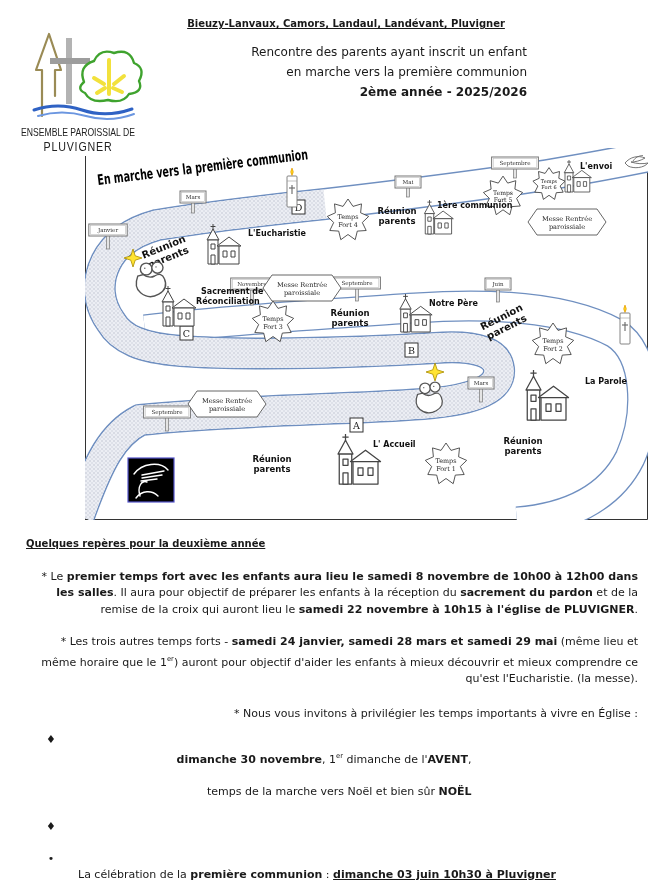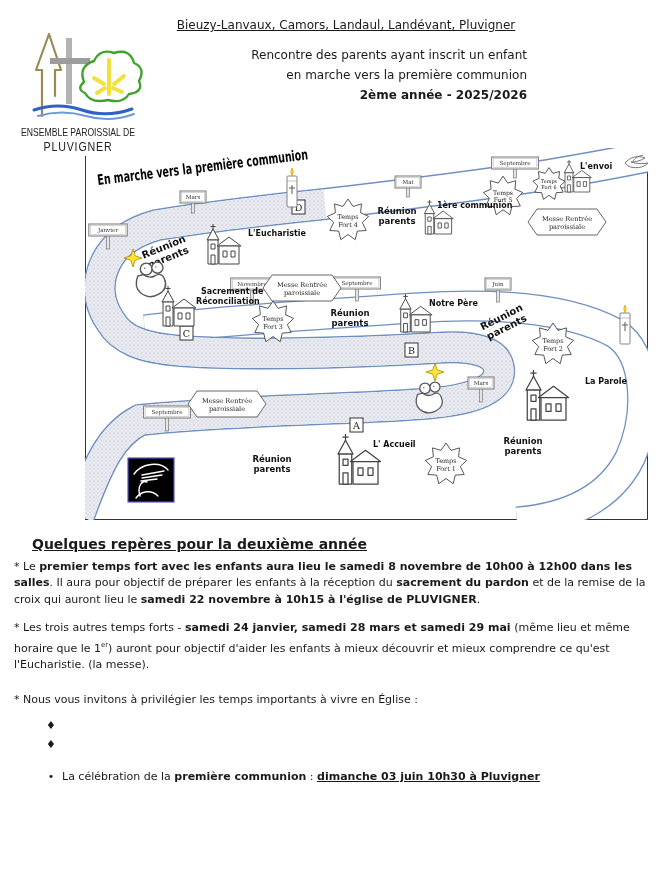--- a/index.html
+++ b/index.html
@@ -3,29 +3,29 @@
 <meta charset="utf-8">
 <style>
   html,body{margin:0;padding:0;background:#888;}
   .page{position:relative;width:667px;height:884px;background:#fff;overflow:hidden;
         font-family:"DejaVu Sans",sans-serif;color:#1a1a1a;margin:0 auto;}
   
   .logo{position:absolute;left:8px;top:26px;width:140px;text-align:center;}
   .logo-text{font-size:10.5px;color:#222;letter-spacing:0px;transform:scaleX(.82);transform-origin:center;line-height:1.25;font-family:"Liberation Sans",sans-serif;}
   .logo-text .l2{font-size:13px;letter-spacing:1px;}
   .titleblock{position:absolute;left:165px;top:18px;width:362px;text-align:center;}
-  .communes{font-weight:normal;font-size:12px;text-decoration:underline;margin:0 0 16px 0;}
+  .communes{font-weight:bold;font-size:10px;text-decoration:underline;margin:0 0 16px 0;}
   .tl{font-size:12px;margin:0 0 6px 0;text-align:right;}
   .tl3{font-weight:bold;}
   
   .mapwrap{position:absolute;left:85px;top:148px;width:563px;height:372px;}
   
   .docbody{position:absolute;left:14px;top:536px;width:640px;font-size:11px;line-height:16.5px;}
-  .docbody h2{font-size:14px;margin:0 0 6px 18px;font-weight:bold;text-decoration:underline;}
-  .docbody p{margin:0;}
+  .docbody h2{font-size:10px;margin:0 0 6px 12px;font-weight:bold;text-decoration:underline;}
+  .docbody p{margin:16px;text-align:right;}
   .par{margin-bottom:12px !important;}
   .par2{margin-bottom:19px !important;}
   .par3{margin-bottom:9px !important;}
   .bullet{display:flex;margin:0 0 3px 0;}
   .bullet .marker{width:22px;text-align:center;flex:0 0 22px;margin-left:26px;}
   .bullet .cont{margin-left:145px;}
   .bullet3{margin-top:15px;}
   sup{font-size:.62em;}
   .closing{margin-top:21px;text-align:center;}
   .closing .c1{font-style:italic;font-size:11.5px;margin-bottom:2px;}
@@ -314,20 +314,24 @@
   </div>
 
   <div class="docbody">
     <h2>Quelques repères pour la deuxième année</h2>
     <p class="par"><span>* Le </span><span style="font-weight: bold;">premier temps fort avec les enfants aura lieu le samedi 8 novembre de 10h00 à 12h00 dans les salles</span><span>. Il aura pour objectif de préparer les enfants à la réception du </span><span style="font-weight: bold;">sacrement du pardon</span><span> et de la remise de la croix qui auront lieu le </span><span style="font-weight: bold;">samedi 22 novembre à 10h15 à l'église de PLUVIGNER</span><span>.</span></p>
     <p class="par2"><span>* Les trois autres temps forts  - </span><span style="font-weight: bold;">samedi 24 janvier, samedi 28 mars et samedi 29 mai</span><span> (même lieu et même horaire que le 1</span><sup>er</sup><span>) auront pour objectif d'aider les enfants à mieux découvrir et mieux comprendre ce qu'est l'Eucharistie. (la messe).</span></p>
     <p class="par3"><span>* Nous vous invitons à privilégier les temps importants à vivre en Église :</span></p>
 
     <div class="bullet">
       <span class="marker">♦</span>
+      <div>
+        <p><span style="font-weight: bold;">dimanche 30 novembre</span><span>, 1</span><sup>er</sup><span> dimanche de l'</span><span style="font-weight: bold;">AVENT</span><span>,</span></p>
+        <p class="cont"><span>temps de la marche vers Noël et bien sûr </span><span style="font-weight: bold;">NOËL</span></p>
+      </div>
     </div>
     <div class="bullet">
       <span class="marker">♦</span>
     </div>
     <div class="bullet bullet3">
       <span class="marker">•</span>
       <p><span>La célébration de la </span><span style="font-weight: bold;">première communion</span><span> : </span><span style="font-weight: bold; text-decoration: underline;">dimanche 03 juin 10h30 à Pluvigner</span></p>
     </div>
 
   </div>

